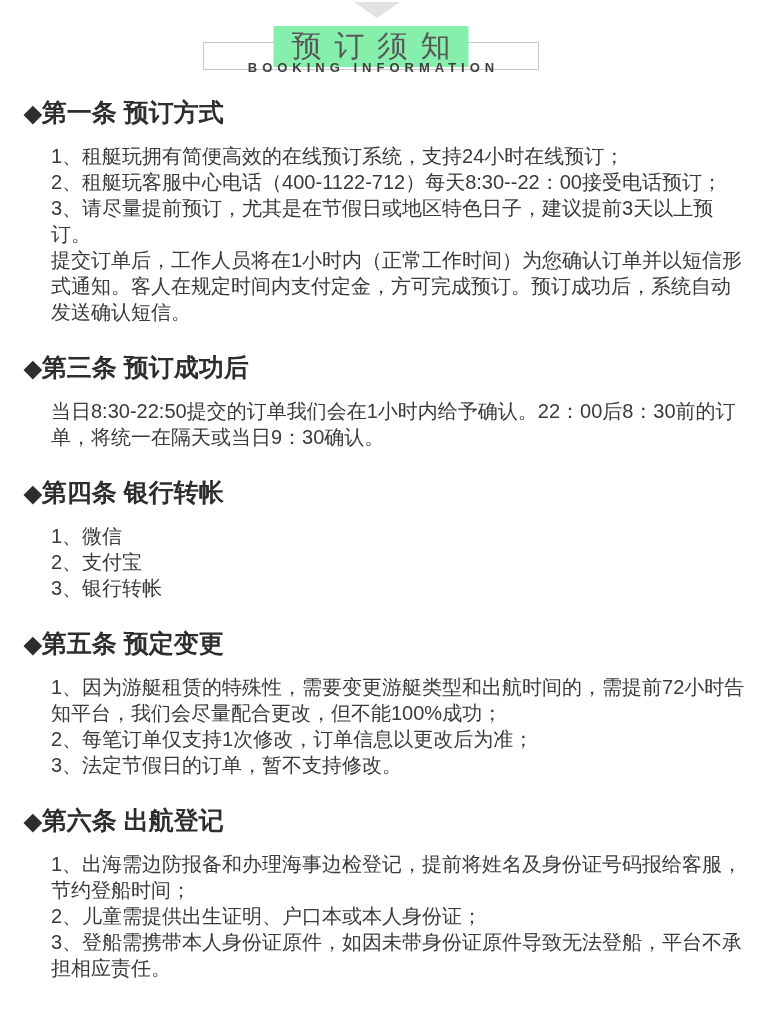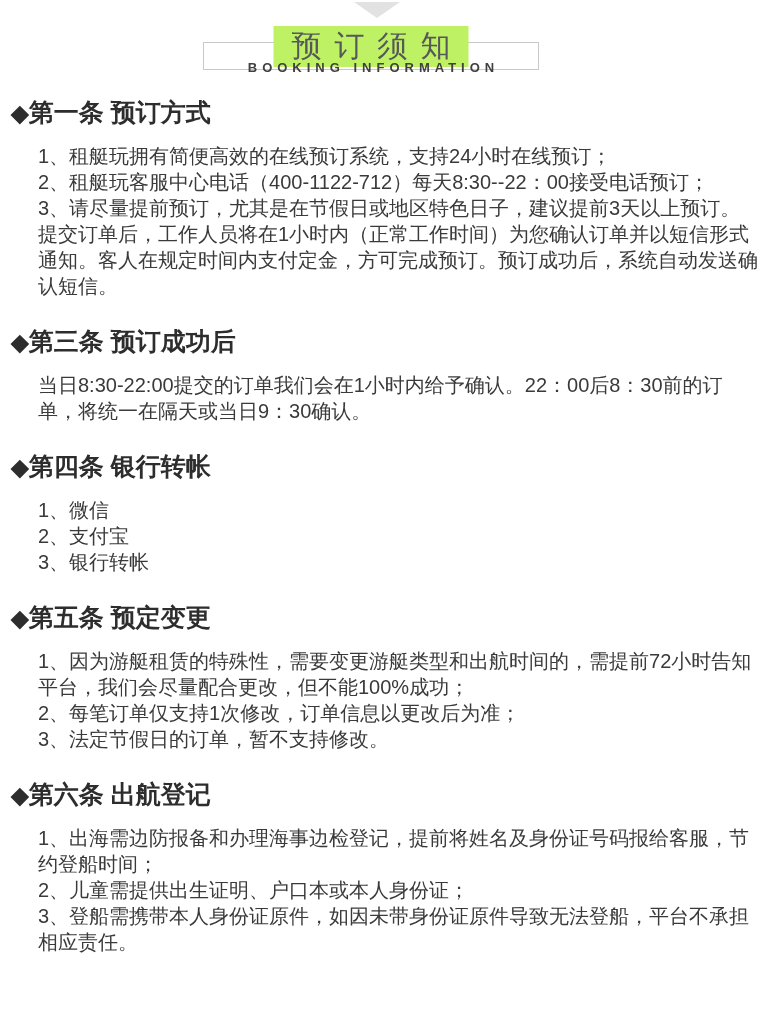--- a/index.html
+++ b/index.html
@@ -15,32 +15,32 @@
     width:0; height:0; margin:2px auto 0; transform:translateX(-8px);
     border-left:23px solid transparent; border-right:23px solid transparent;
     border-top:16px solid #e2e2e2;
   }
   .title-box {
     position:relative; width:336px; height:28px; box-sizing:border-box;
     border:1px solid #c9c9c9; margin:24px auto 0; transform:translateX(-14px);
   }
   .cn-title {
     position:absolute; top:-17px; left:50%; transform:translateX(-50%);
-    background:#bef264; white-space:nowrap;
+    background:#86efac; white-space:nowrap;
     font-size:30px; font-weight:500; color:#57585a;
     letter-spacing:13px; padding:0 5px 0 18px;
   }
   .en-title {
     position:absolute; bottom:-6px; left:50%; transform:translateX(-50%);
     white-space:nowrap; font-size:13px; font-weight:600; color:#404040;
     letter-spacing:5px; padding-left:5px;
   }
 
   
-  .content { padding:0 11px; }
+  .content { padding:0 24px; }
   .section-heading {
     font-size:25px; line-height:28px; font-weight:700; color:#2d2d2d;
     margin:28px 0 16px;
   }
   .section-heading .diamond { font-size:23px; }
   .section-body {
     font-size:20px; line-height:26px; font-weight:500; color:#3a3a3a;margin-left:27px;
   }
   .section-body .line { min-height:26px; }
 </style>
@@ -69,21 +69,21 @@
 
     <section>
       <div class="section-body">
         <div class="line">提交订单后，工作人员将在1小时内（正常工作时间）为您确认订单并以短信形式通知。客人在规定时间内支付定金，方可完成预订。预订成功后，系统自动发送确认短信。</div>
       </div>
     </section>
 
     <section>
       <div class="section-heading"><span class="diamond">◆</span><span>第三条 预订成功后</span></div>
       <div class="section-body">
-        <div class="line">当日8:30-22:00提交的订单我们会在1小时内给予确认。22：00后8：30前的订单，将统一在隔天或当日9：30确认。</div>
+        <div class="line">当日8:30-22:50提交的订单我们会在1小时内给予确认。22：00后8：30前的订单，将统一在隔天或当日9：30确认。</div>
       </div>
     </section>
 
     <section>
       <div class="section-heading"><span class="diamond">◆</span><span>第四条 银行转帐</span></div>
       <div class="section-body">
         <div class="line">1、微信</div>
         <div class="line">2、支付宝</div>
         <div class="line">3、银行转帐</div>
       </div>

